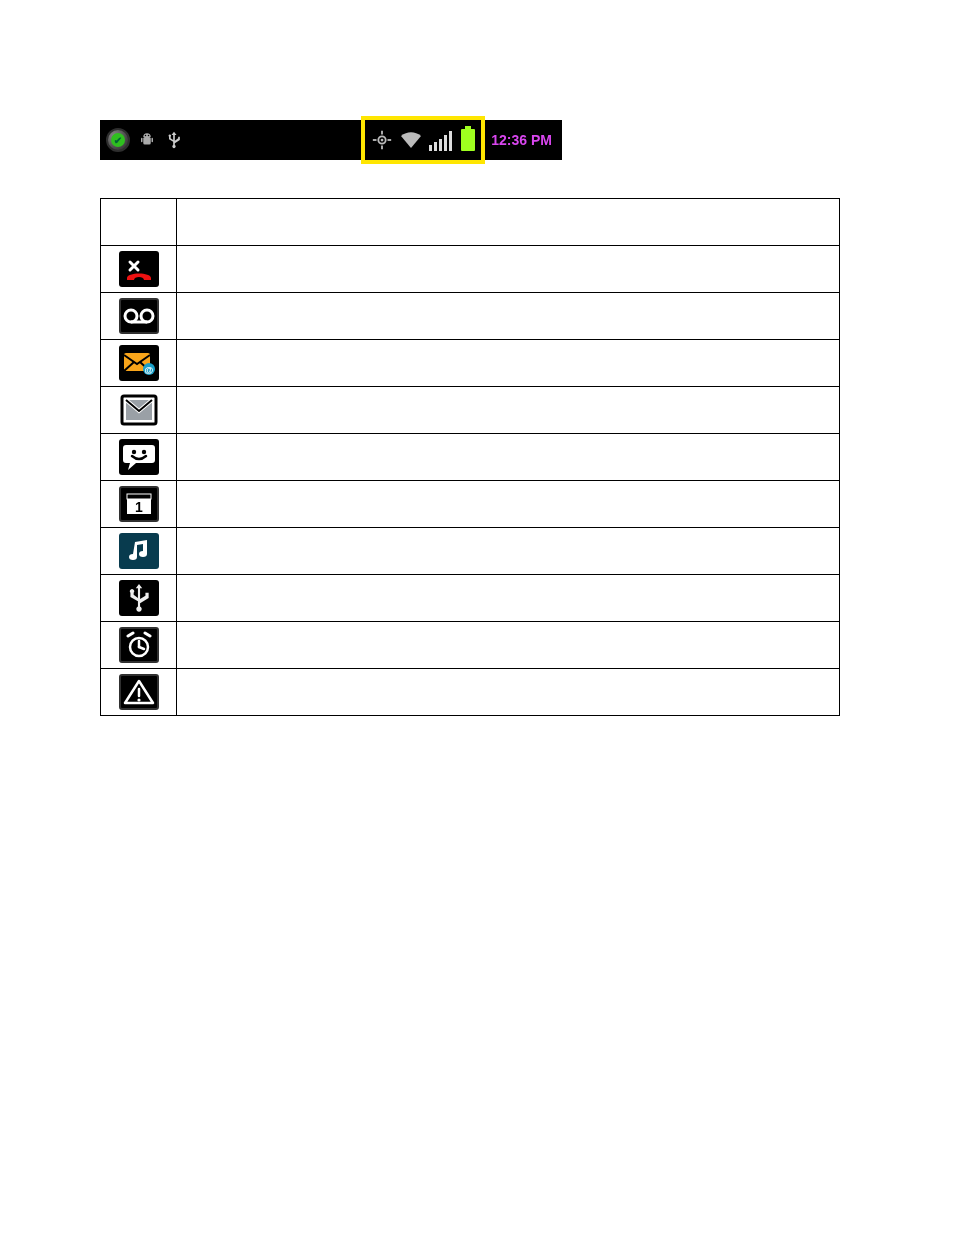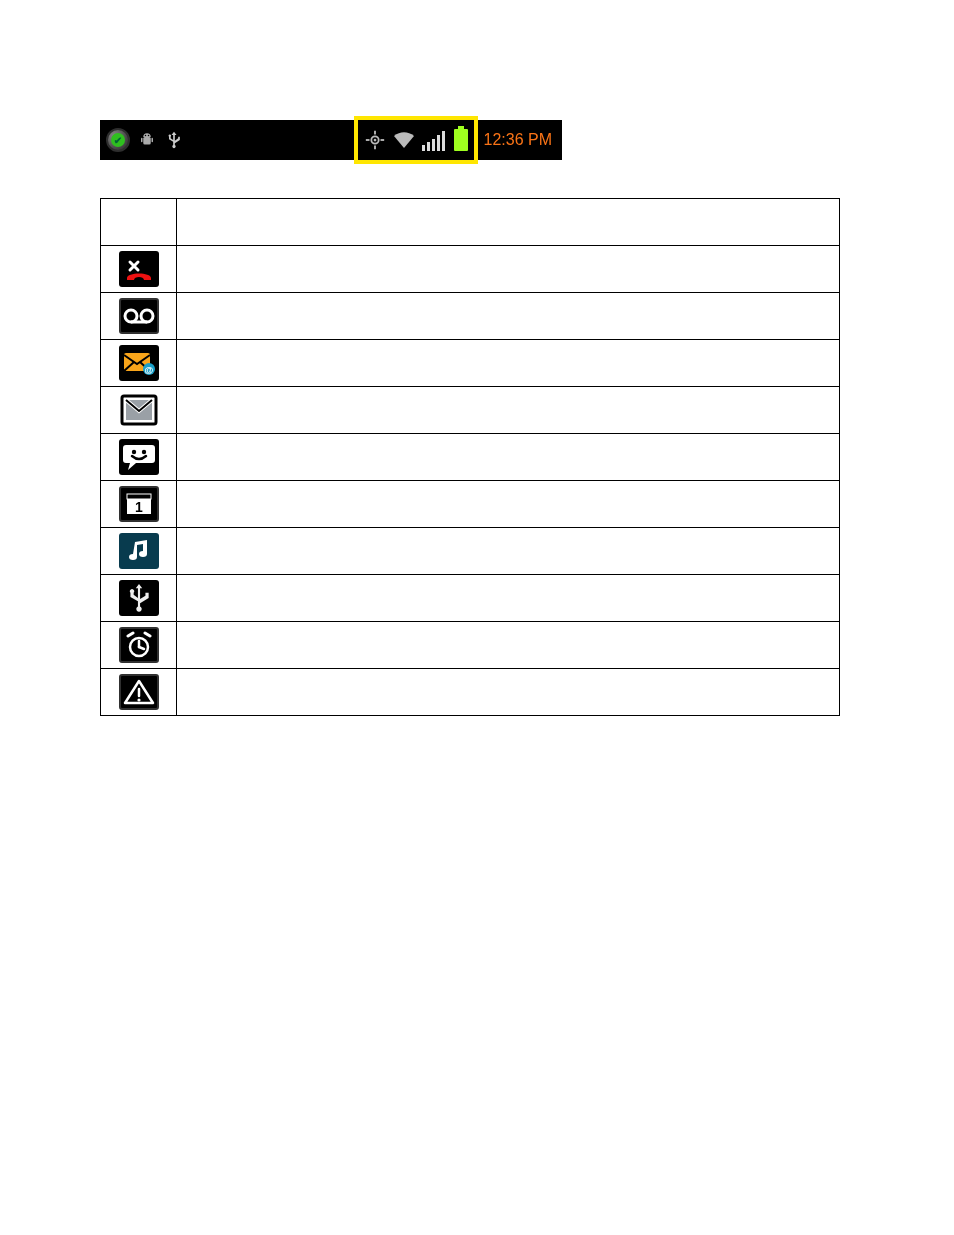--- a/index.html
+++ b/index.html
@@ -37,23 +37,23 @@
     height: 48px;
     display: flex;
     align-items: center;
     gap: 6px;
     padding: 0 6px;
     margin: 0 2px;
     position: relative;
     top: 0;
   }
   .sb-time {
-    color: #f97316;
-    font-weight: normal;
-    font-size: 16px;
+    color: #d946ef;
+    font-weight: bold;
+    font-size: 14px;
     padding: 0 4px;
     white-space: nowrap;
   }
   .sb-ico { display: inline-flex; align-items: center; justify-content: center; }
 
   
   .ring-check {
     width: 24px; height: 24px;
     border-radius: 50%;
     background: radial-gradient(circle at 30% 30%, #888, #222);

